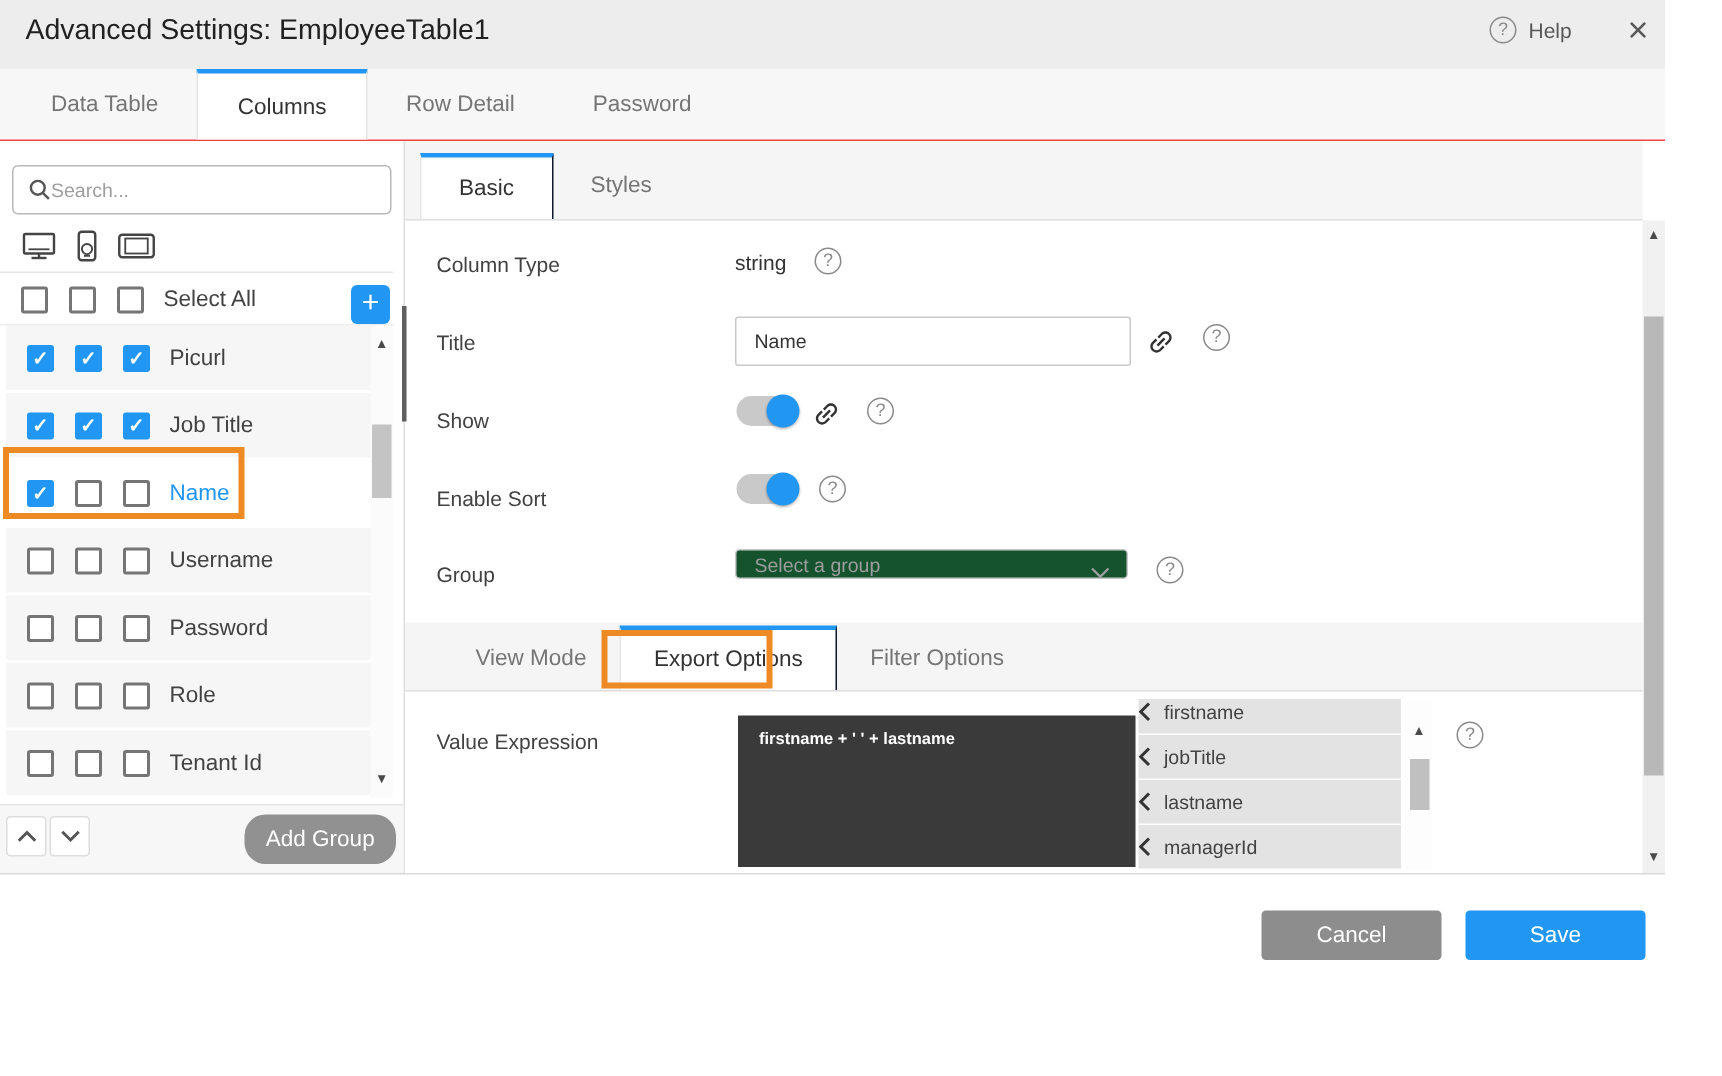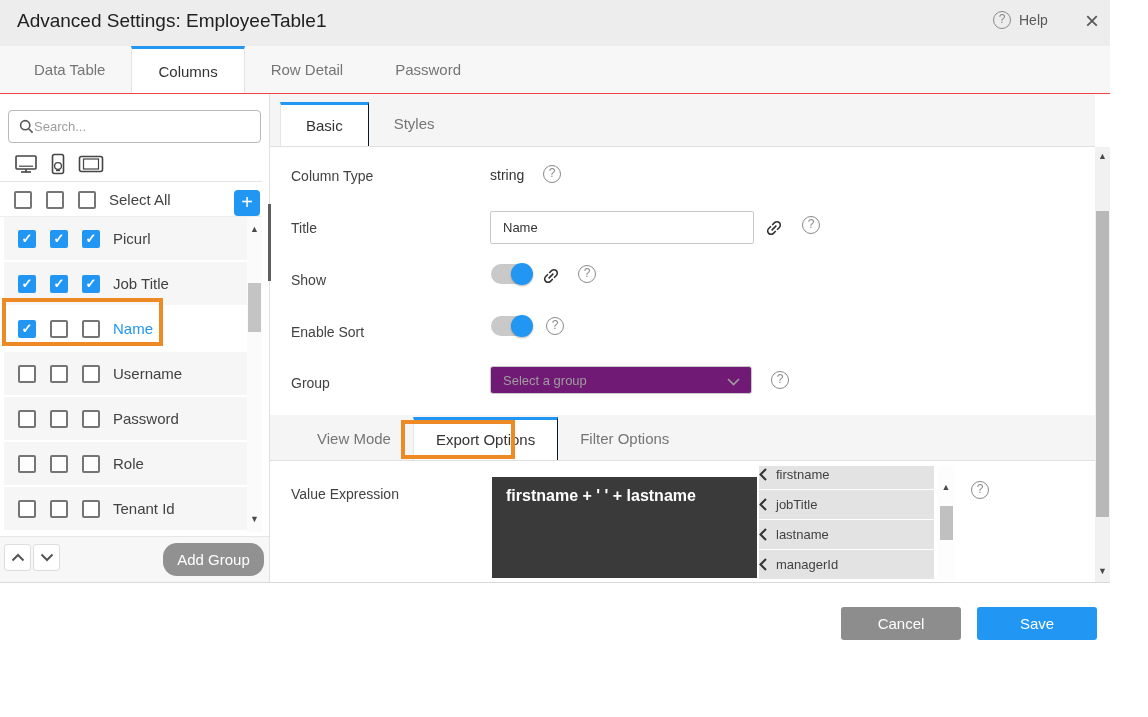--- a/index.html
+++ b/index.html
@@ -79,27 +79,27 @@
   .fvalue { position:absolute; left:490px; font-size:14px; color:#333; }
   .helpo { position:absolute; width:18px; height:18px; border:1.5px solid #8a8a8a; border-radius:50%;
            color:#8a8a8a; font-size:12px; line-height:15px; text-align:center; cursor:pointer; }
   .txt-input { position:absolute; left:490px; width:264px; height:33px; border:1px solid #c9c9c9;
                border-radius:2px; font-size:13px; color:#333; padding-left:12px;
                font-family:"Liberation Sans",sans-serif; outline:none; }
   .linkico { position:absolute; cursor:pointer; }
   .toggle { position:absolute; left:491px; width:40px; height:20px; background:#c9c9c9; border-radius:10px; cursor:pointer; }
   .toggle .knob { position:absolute; right:-2px; top:-1px; width:22px; height:22px; border-radius:50%;
                   background:#2196f3; box-shadow:0 1px 2px rgba(0,0,0,.3); }
-  .select-box { position:absolute; left:490px; top:366px; width:262px; height:28px; border:1px solid #c9c9c9;
-                border-radius:3px; background:#701a75; display:flex; align-items:center; padding-left:12px; cursor:pointer; }
+  .select-box { position:absolute; left:490px; top:366px; width:262px; height:20px; border:1px solid #c9c9c9;
+                border-radius:3px; background:#14532d; display:flex; align-items:center; padding-left:12px; cursor:pointer; }
   .select-ph { font-size:13px; color:#9e9e9e; }
   .select-chev { position:absolute; right:11px; top:11px; }
   
   .code-editor { position:absolute; left:492px; top:477px; width:316px; height:101px; background:#3a3a3a;
-                 color:#fff; font-size:16px; font-weight:bold; padding:10px 0 0 14px; cursor:text;
+                 color:#fff; font-size:11px; font-weight:bold; padding:10px 0 0 14px; cursor:text;
                  font-family:"Liberation Sans",sans-serif; }
   .fields-box { position:absolute; left:757px; top:466px; width:198px; height:114px; overflow:hidden; background:#fff; }
   .fields-inner { position:absolute; left:2px; top:-6px; width:175px; }
   .field-item { height:29px; margin-bottom:1px; background:#e3e3e3; display:flex; align-items:center;
                 gap:9px; cursor:pointer; }
   .field-item span { font-size:13px; color:#424242; }
   .fscroll { position:absolute; left:180px; top:0; width:18px; height:114px; background:#fdfdfd; }
   .fscroll .arr-up { position:absolute; left:0; top:16px; width:18px; text-align:center; font-size:9px; color:#4a4a4a; cursor:pointer;}
   .fscroll .thumb { position:absolute; left:3px; top:40px; width:13px; height:34px; background:#c0c0c0; cursor:pointer;}
   

